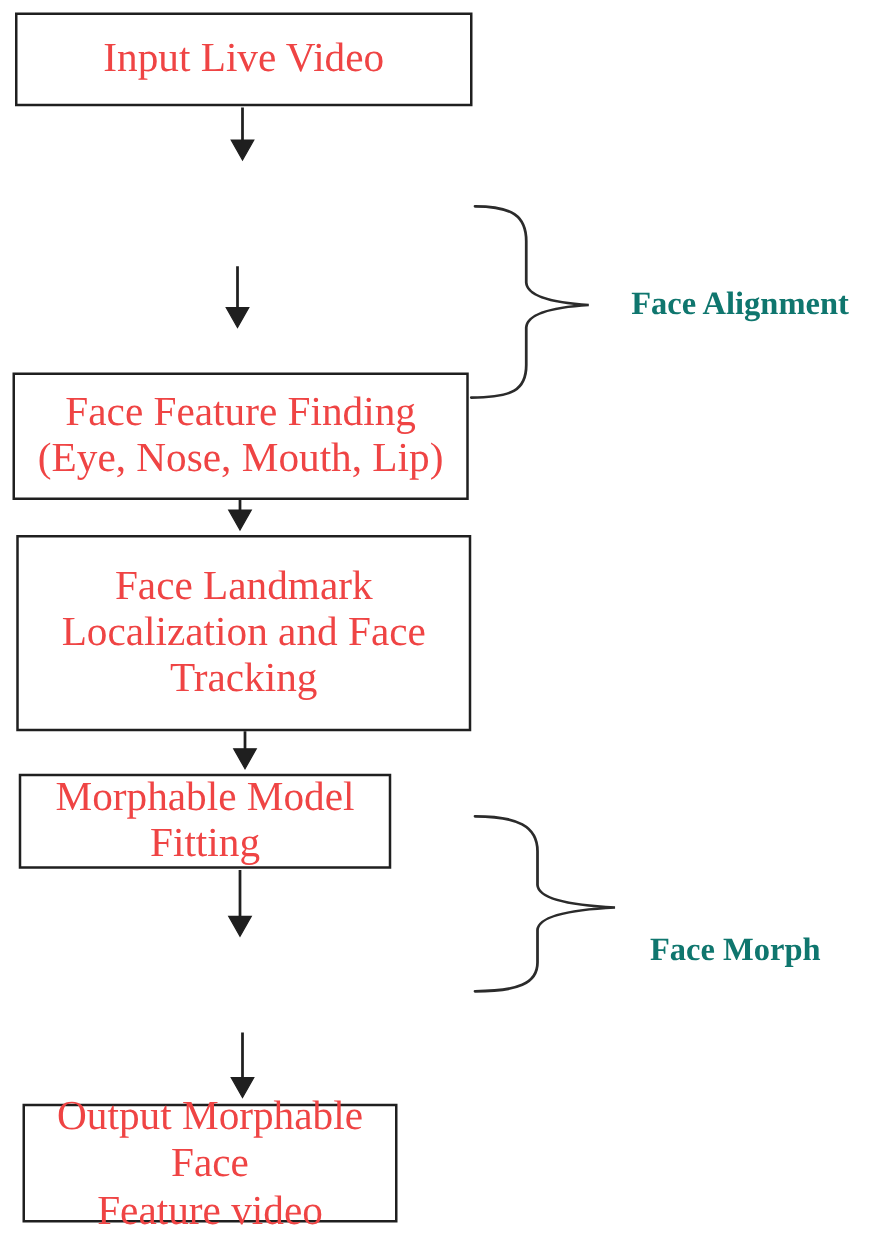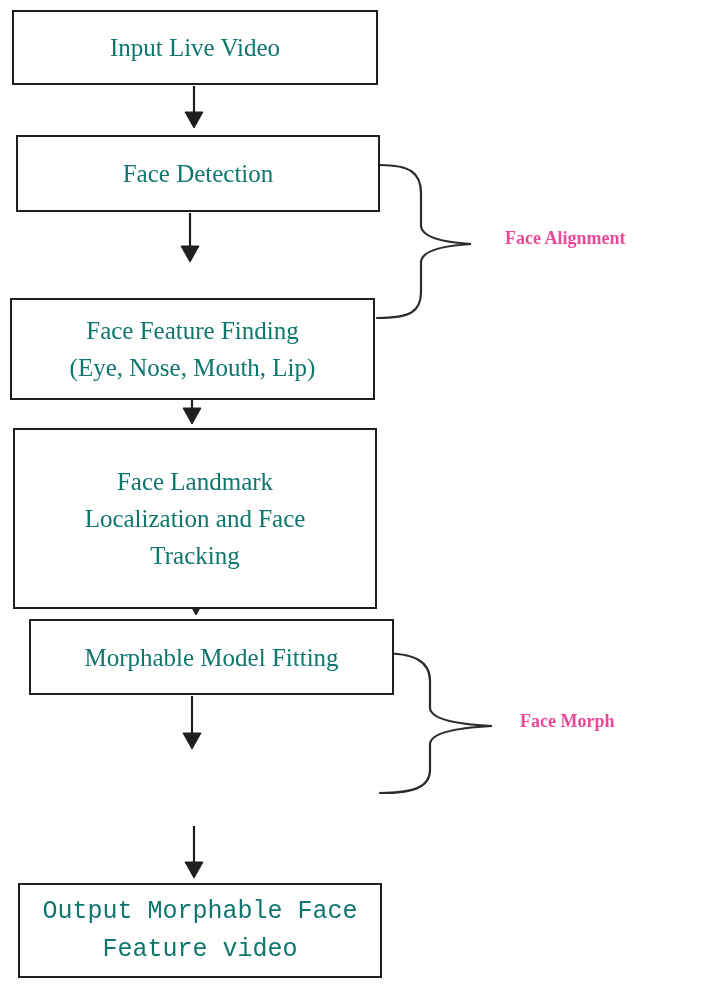--- a/index.html
+++ b/index.html
@@ -21,42 +21,42 @@
     position: absolute;
     border: 2.5px solid #1f1f1f;
     background: #ffffff;
     display: flex;
     align-items: center;
     justify-content: center;
     text-align: center;
     box-sizing: border-box;
   }
   .node span {
-    font-size: 25px;
+    font-size: 33px;
     line-height: 37px;
     white-space: pre-line;
-    color: #0f766e;
+    color: #ef4444;
   }
   .box0 { left: 12px;  top: 10px;  width: 366px; height: 75px; }
   .box1 { left: 16px;  top: 135px; width: 364px; height: 77px; }
   .box2 { left: 10px;  top: 266px; width: 365px; height: 102px; margin-top: 32px; }
-  .box3 { left: 13px;  top: 428px; width: 364px; height: 181px; }
-  .box4 { left: 29px;  top: 619px; width: 365px; height: 76px; }
+  .box3 { left: 13px;  top: 428px; width: 364px; height: 157px; }
+  .box4 { left: 15px;  top: 619px; width: 298px; height: 76px; }
   .box5 { left: 16px;  top: 753px; width: 364px; height: 72px; }
-  .box6 { left: 18px;  top: 883px; width: 364px; height: 95px; font-family: Liberation Mono, monospace; }
+  .box6 { left: 18px;  top: 883px; width: 300px; height: 95px; }
   .box6 span { line-height: 38px; }
   .group-label {
     position: absolute;
-    font-size: 18px;
+    font-size: 26px;
     font-weight: bold;
-    color: #ec4899;
+    color: #0f766e;
     white-space: nowrap;
   }
   .gl0 { left: 505px; top: 228px; }
-  .gl1 { left: 520px; top: 711px; }
+  .gl1 { left: 520px; top: 745px; }
 </style>
 </head>
 <body>
 
 <div class="canvas">
 
   <svg class="connectors" viewBox="0 0 717 986" xmlns="http://www.w3.org/2000/svg">
 
     <g stroke="#1f1f1f" fill="#1f1f1f">
       <line x1="194" y1="86" x2="194" y2="113" stroke-width="2.2"></line>
@@ -97,23 +97,20 @@
              Q 431 723, 492 726
              Q 431 729, 430 744
              L 430 770
              C 430 787, 414 793, 380 793" fill="none" stroke="#2b2b2b" stroke-width="2.2" stroke-linecap="round"></path>
   </svg>
 
   <div class="node box0">
     <span>Input Live Video</span>
   </div>
 
-  <div class="node box1">
-    <span>Face Detection</span>
-  </div>
 
   <div class="node box2">
     <span>Face Feature Finding
 (Eye, Nose, Mouth, Lip)</span>
   </div>
 
   <div class="node box3">
     <span>Face Landmark
 Localization and Face
 Tracking</span>

